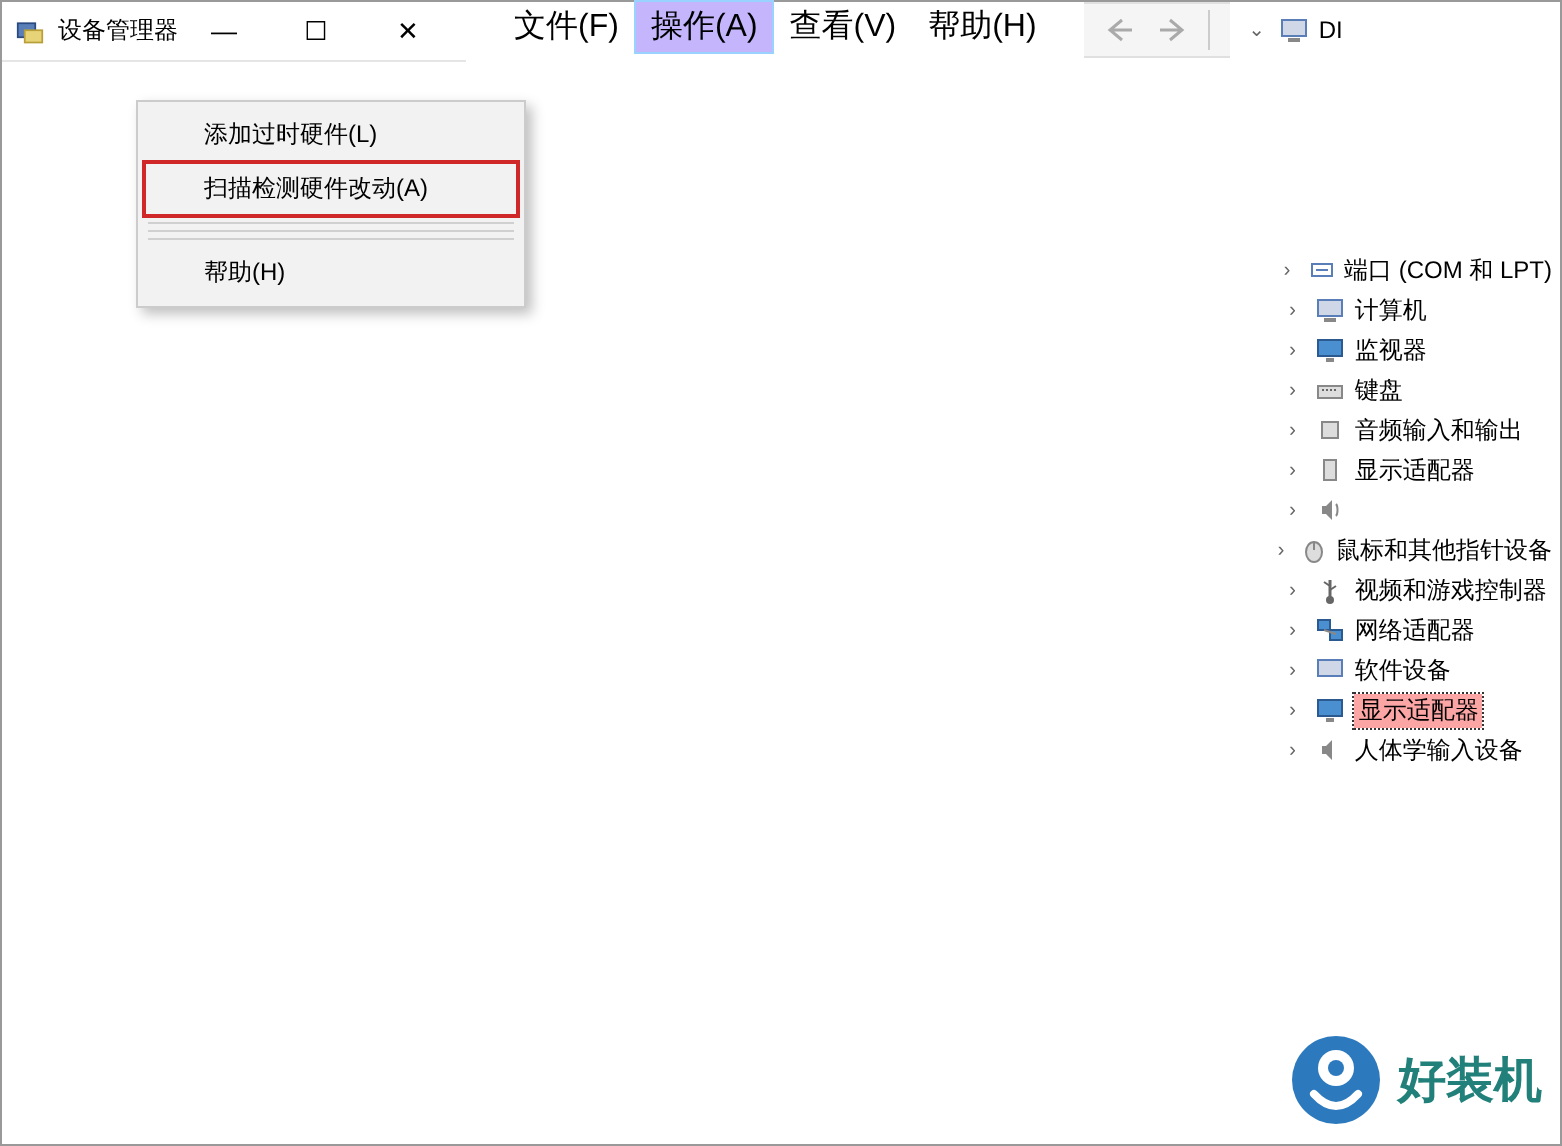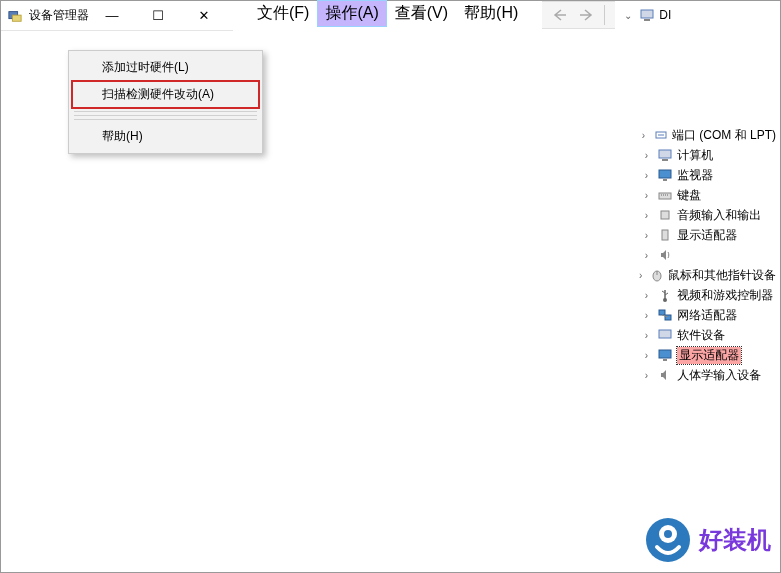--- a/index.html
+++ b/index.html
@@ -22,21 +22,21 @@
     .expander { width: 14px; height: 14px; display: flex; align-items: center; justify-content: center; font-size: 10px; color: #666; cursor: default; }
     .tree-icon { width: 16px; height: 16px; margin: 0 4px; display: flex; align-items: center; justify-content: center; }
     .tree-label { white-space: nowrap; }
     .tree-row.selected .tree-label { background: #fca5a5; outline: 1px dotted #333; padding: 0 2px; }
     .indent { width: 18px; display: inline-block; }
     .context-menu { position: absolute; top: 50px; left: 68px; width: 195px; background: #f2f2f2; border: 1px solid #ccc; box-shadow: 3px 3px 6px rgba(0,0,0,0.25); padding: 3px; z-index: 100; }
     .context-item { padding: 5px 10px 5px 30px; font-size: 12px; cursor: default; position: relative; }
     .context-item.highlighted { outline: 2px solid #d02828; outline-offset: -1px; }
     .context-sep { height: 1px; background: #d0d0d0; margin: 3px 2px; }
     .watermark { position: absolute; bottom: 10px; right: 10px; display: flex; align-items: center; gap: 8px; opacity: 0.92; z-index: 200; }
-    .wm-text { font-size: 24px; font-weight: bold; color: #6d28d9; }
+    .wm-text { font-size: 24px; font-weight: bold; color: #0f766e; }
     .wm-logo { width: 46px; height: 46px; }
     svg { display: block; }
   </style>
 </head>
 <body>
 
 <div class="window">
 
   <div class="titlebar">
     <span class="title-icon">

